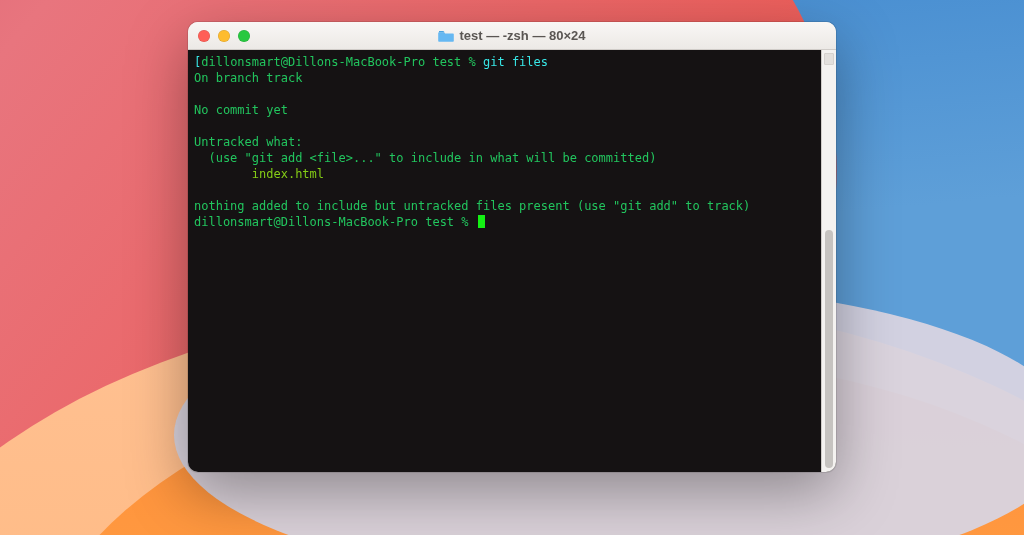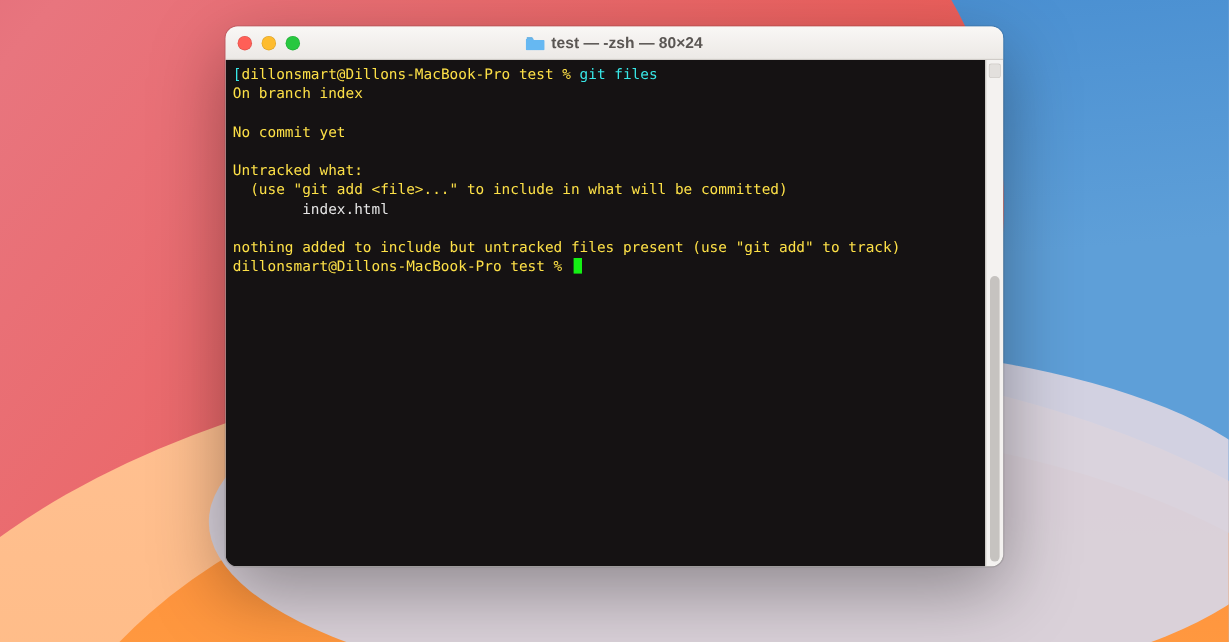--- a/index.html
+++ b/index.html
@@ -113,22 +113,22 @@
     flex: 1;
     padding: 4px 6px;
     font-family: "Menlo", "Monaco", "Consolas", monospace;
     font-size: 12px;
     line-height: 16px;
     color: #14f014;
     white-space: pre;
     overflow: hidden;
   }
   .t-cyan { color: #38e6e6; }
-  .t-green { color: #fde047; }
-  .t-dim { color: #e5e5e5; }
+  .t-green { color: #22c55e; }
+  .t-dim { color: #84cc16; }
   .cursor-block {
     display: inline-block;
     width: 7px; height: 13px;
     background: #14f014;
     vertical-align: -1.5px;
     margin-left: 2px;
   }
   .scrollbar {
     width: 15px;
     background: #f4f2f0;
@@ -174,21 +174,21 @@
         <svg width="16" height="12" viewBox="0 0 16 12">
           <path d="M1 2.2 h5 l1.2 1.2 H15 a0.8 0.8 0 0 1 0.8 0.8 V11 a0.8 0.8 0 0 1 -0.8 0.8 H1 a0.8 0.8 0 0 1 -0.8 -0.8 V3 a0.8 0.8 0 0 1 0.8 -0.8 Z" fill="#66b8f2"></path>
           <path d="M1 1 h4.4 l1.2 1.2 H1 Z" fill="#4aa3e0"></path>
         </svg>
       </span>
       <span class="title-text">test — -zsh — 80×24</span>
     </div>
   </div>
   <div class="term-body">
     <div class="term-content"><span class="t-cyan">[</span><span class="t-green">dillonsmart@Dillons-MacBook-Pro test % </span><span class="t-cyan">git files</span>
-<span class="t-green">On branch index</span>
+<span class="t-green">On branch track</span>
 
 <span class="t-green">No commit yet</span>
 
 <span class="t-green">Untracked what:</span>
 <span class="t-green">  (use "git add &lt;file&gt;..." to include in what will be committed)</span>
 <span class="t-dim">        index.html</span>
 
 <span class="t-green">nothing added to include but untracked files present (use "git add" to track)</span>
 <span class="t-green">dillonsmart@Dillons-MacBook-Pro test % </span><span class="cursor-block"></span></div>
     <div class="scrollbar">

